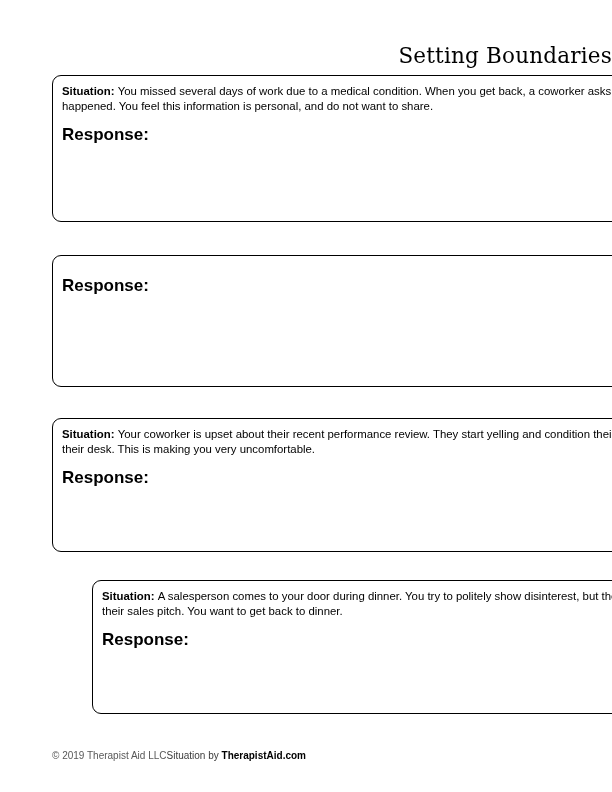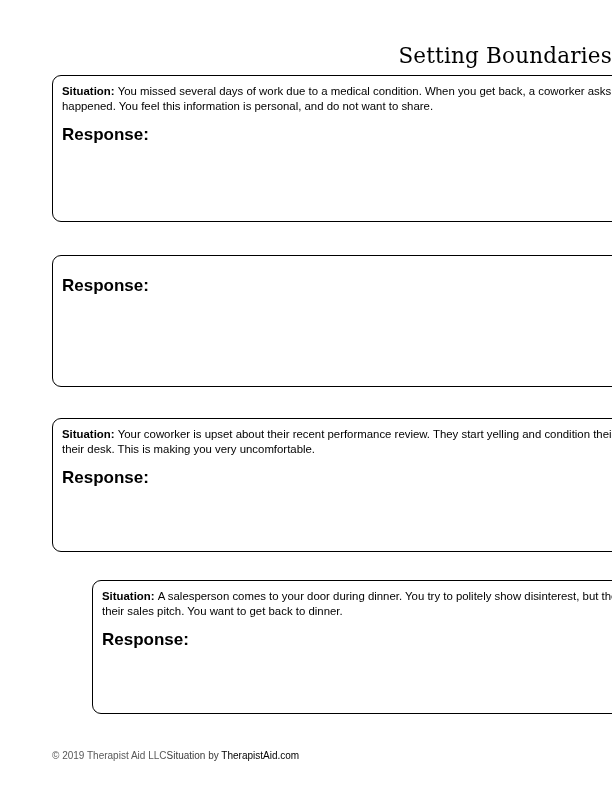--- a/index.html
+++ b/index.html
@@ -94,21 +94,21 @@
     align-items: baseline;
     justify-content: flex-start;
     font-size: 10px;
     line-height: 12px;
     color: #585858;
   }
   .footer-right {
     color: #3b3b3b;
   }
   .brand {
-    font-weight: normal;
+    font-weight: bold;
     color: #000000;
   }
 </style>
 </head>
 <body>
 
 <div class="page">
 
   <h1 class="page-title">Setting Boundaries</h1>
 

